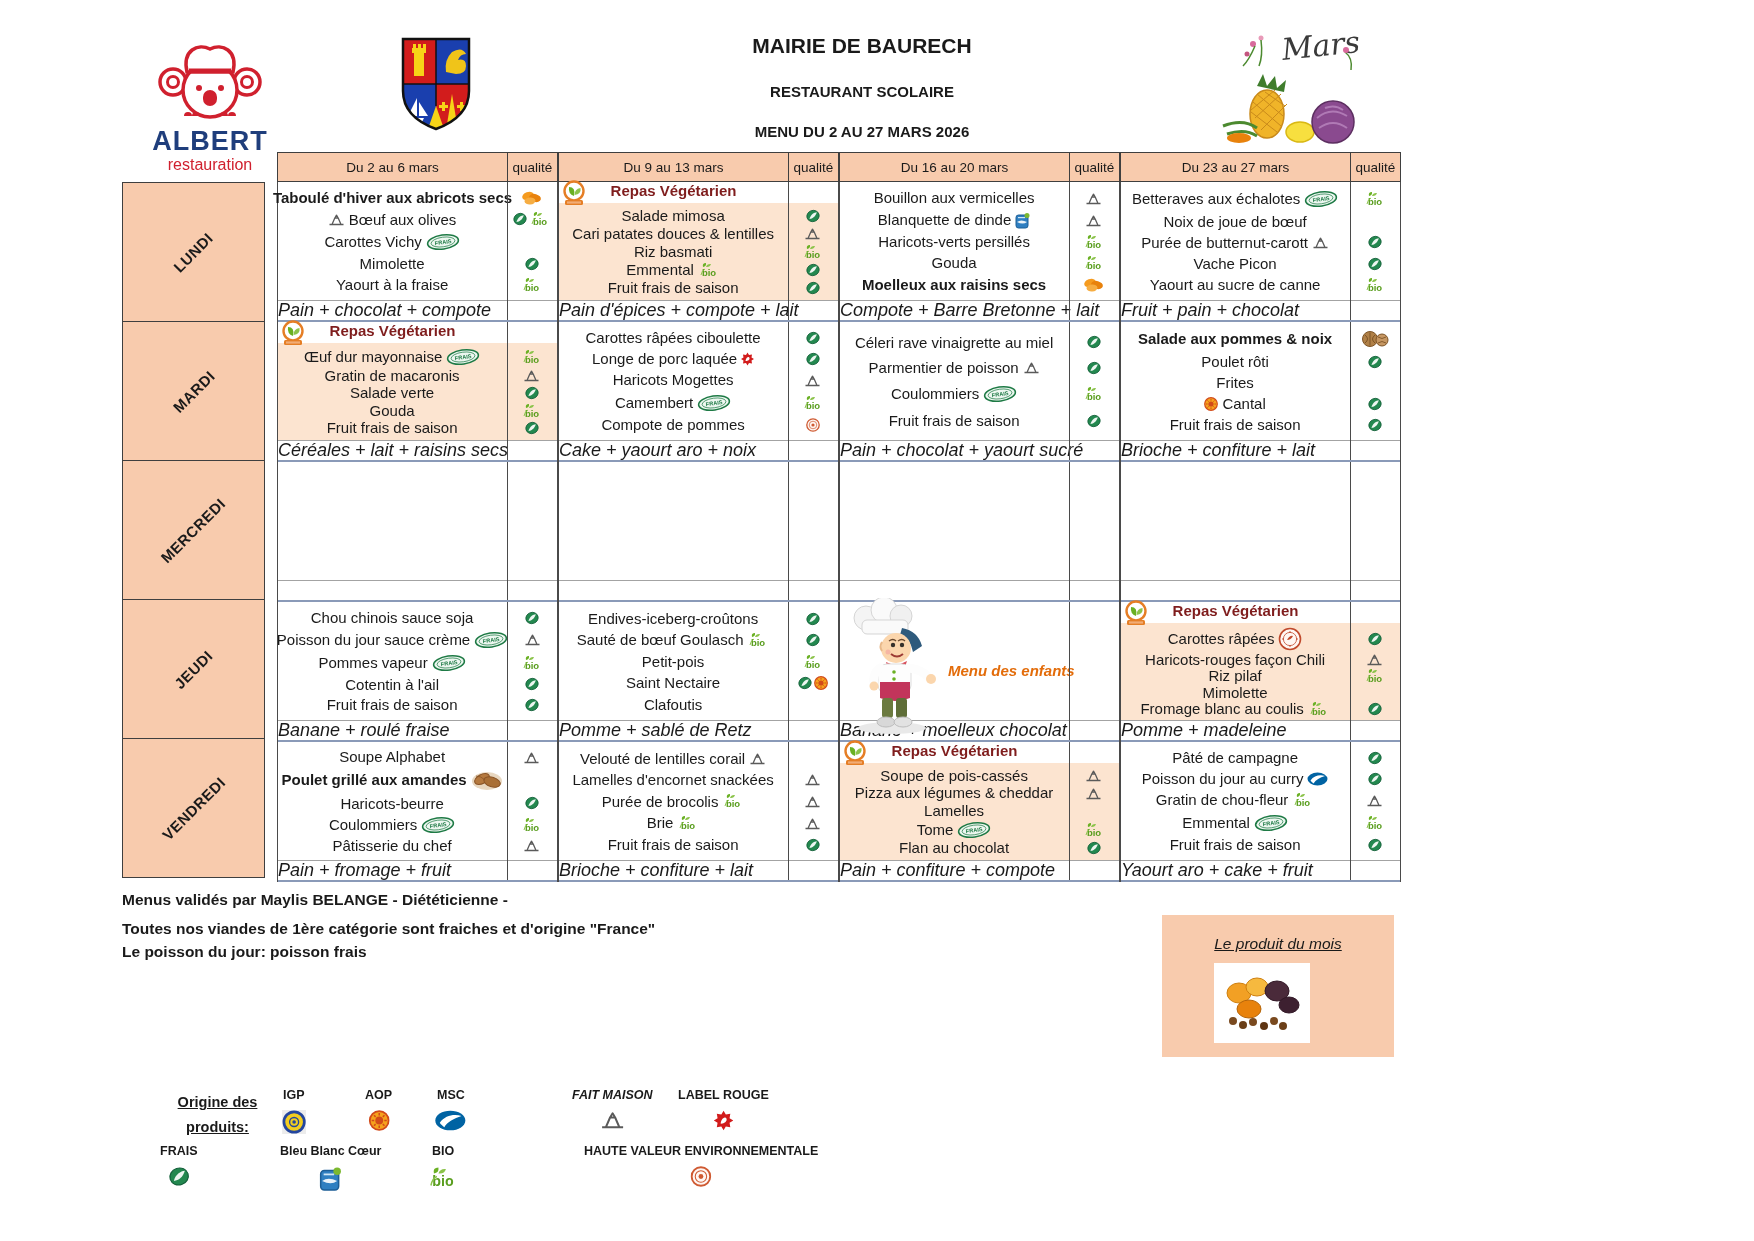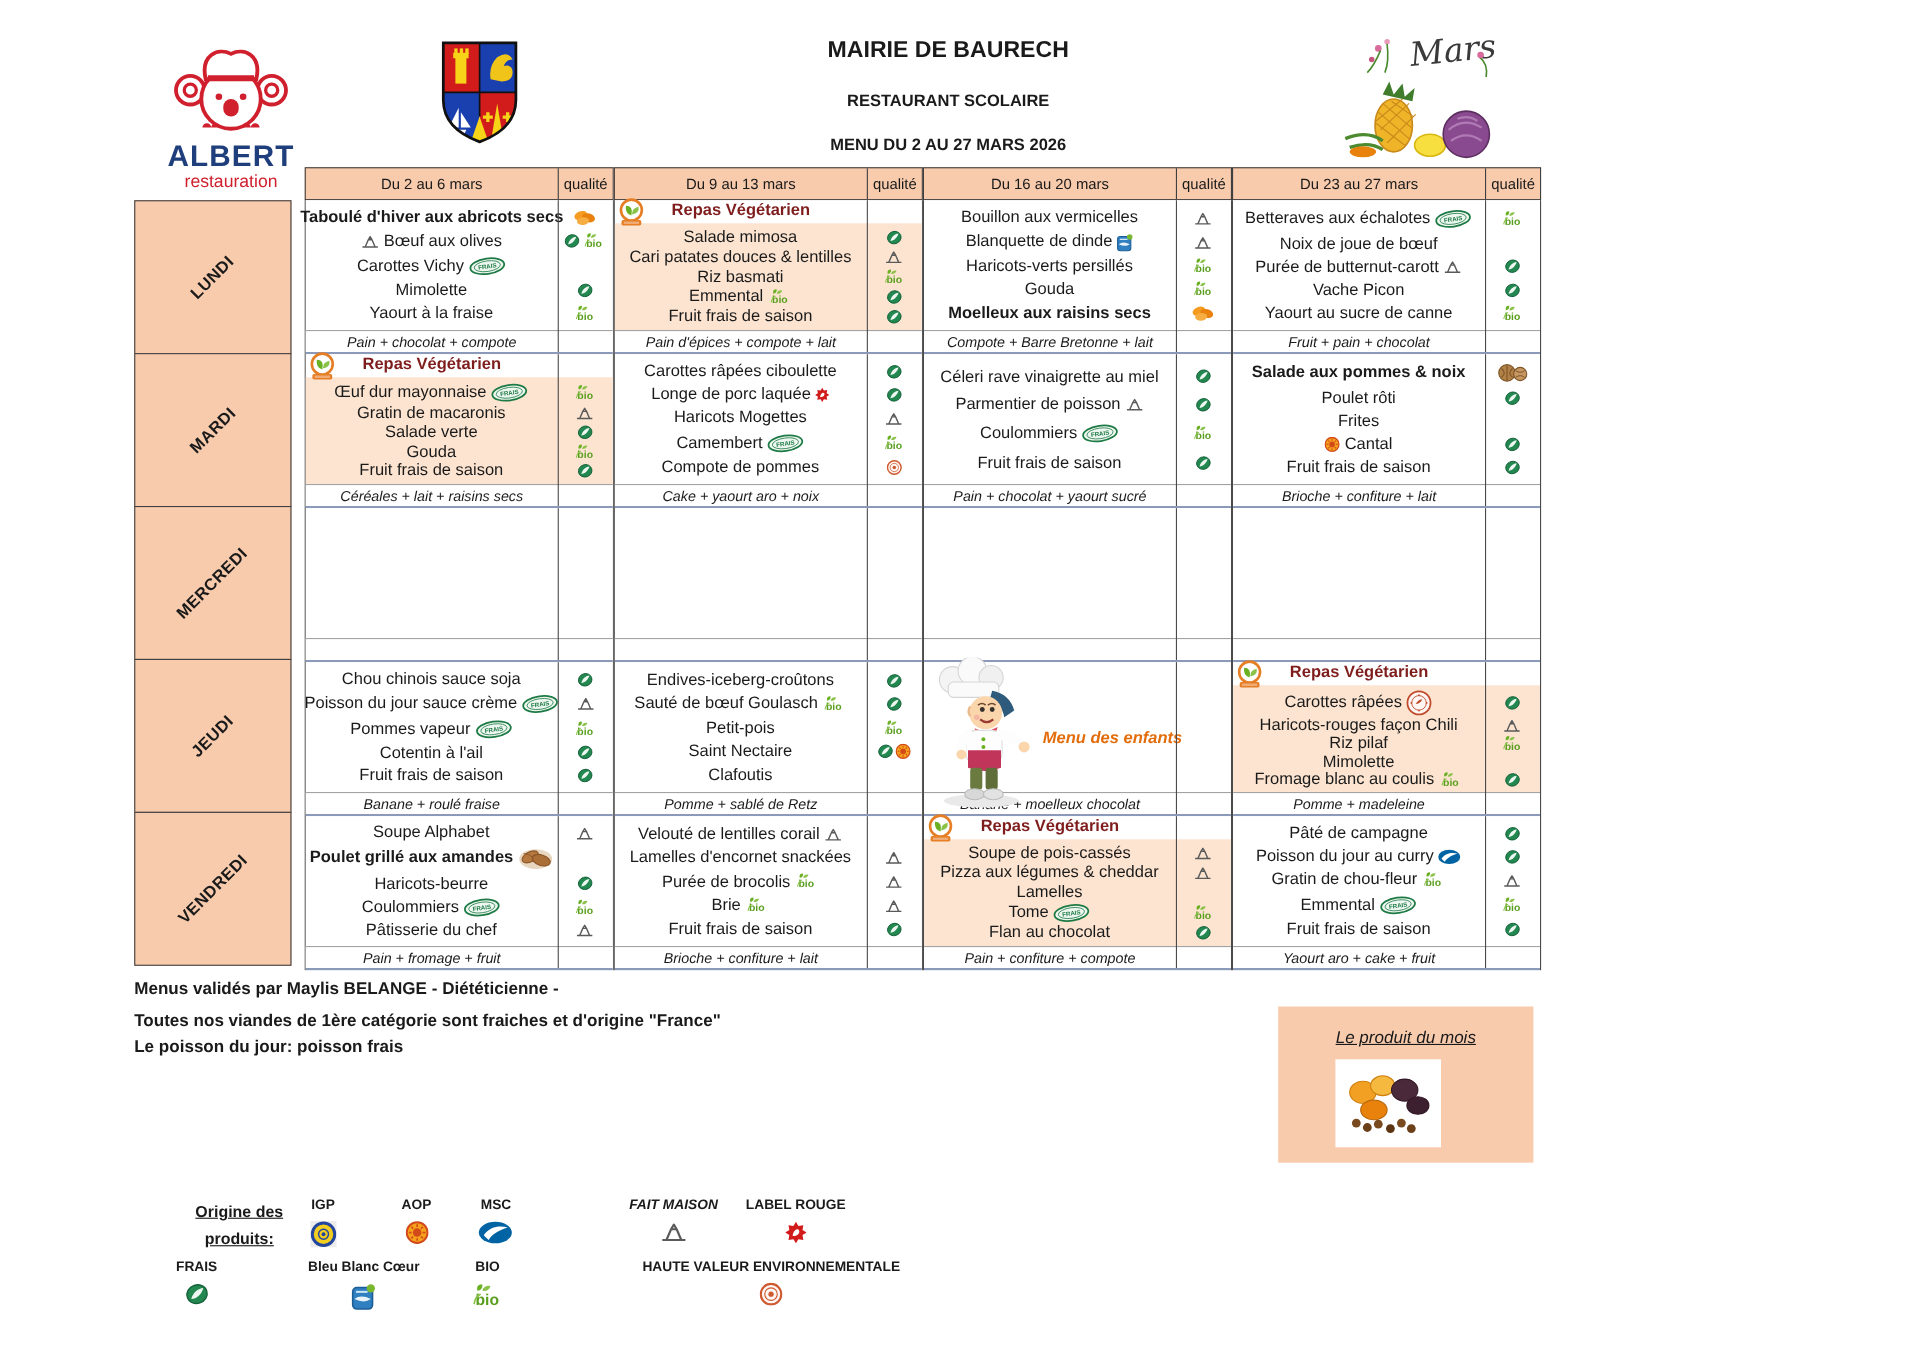--- a/index.html
+++ b/index.html
@@ -38,21 +38,21 @@
   .veg-items{background:#fce4d0;}
   .item-row{display:flex;align-items:center;min-height:0;}
   .item-text{width:229px;display:flex;align-items:center;justify-content:center;gap:4px;
              font-size:15px;line-height:1.05;white-space:nowrap;}
   .item-text.bold{font-weight:bold;}
   .item-q{width:51px;display:flex;align-items:center;justify-content:center;gap:2px;}
   .veg-head{position:relative;height:21px;width:229px;display:flex;justify-content:center;
             color:#7f1d1d;font-weight:bold;font-size:15px;}
   .veg-badge-wrap{position:absolute;left:2px;top:-2px;}
   .snack{height:19px;border-top:1px solid #a3a3a3;display:flex;align-items:center;background:#fff;}
-  .snack-text{width:229px;text-align:center;font-style:italic;font-size:13px;white-space:nowrap;}
+  .snack-text{width:229px;text-align:left;font-style:italic;font-size:18px;white-space:nowrap;}
   .kids-area{flex:1;position:relative;}
   .kids-label{position:absolute;left:108px;top:60px;color:#e36c0a;font-weight:bold;font-style:italic;font-size:15px;white-space:nowrap;}
   .chef-wrap{position:absolute;left:4px;top:-4px;z-index:3;}
   .icon{display:inline-flex;align-items:center;justify-content:center;line-height:0;}
 
   
   .f-validated{position:absolute;left:122px;top:891px;font-weight:bold;font-size:15.5px;}
   .f-note1{position:absolute;left:122px;top:920px;font-weight:bold;font-size:15.5px;}
   .f-note2{position:absolute;left:122px;top:943px;font-weight:bold;font-size:15.5px;}
 

